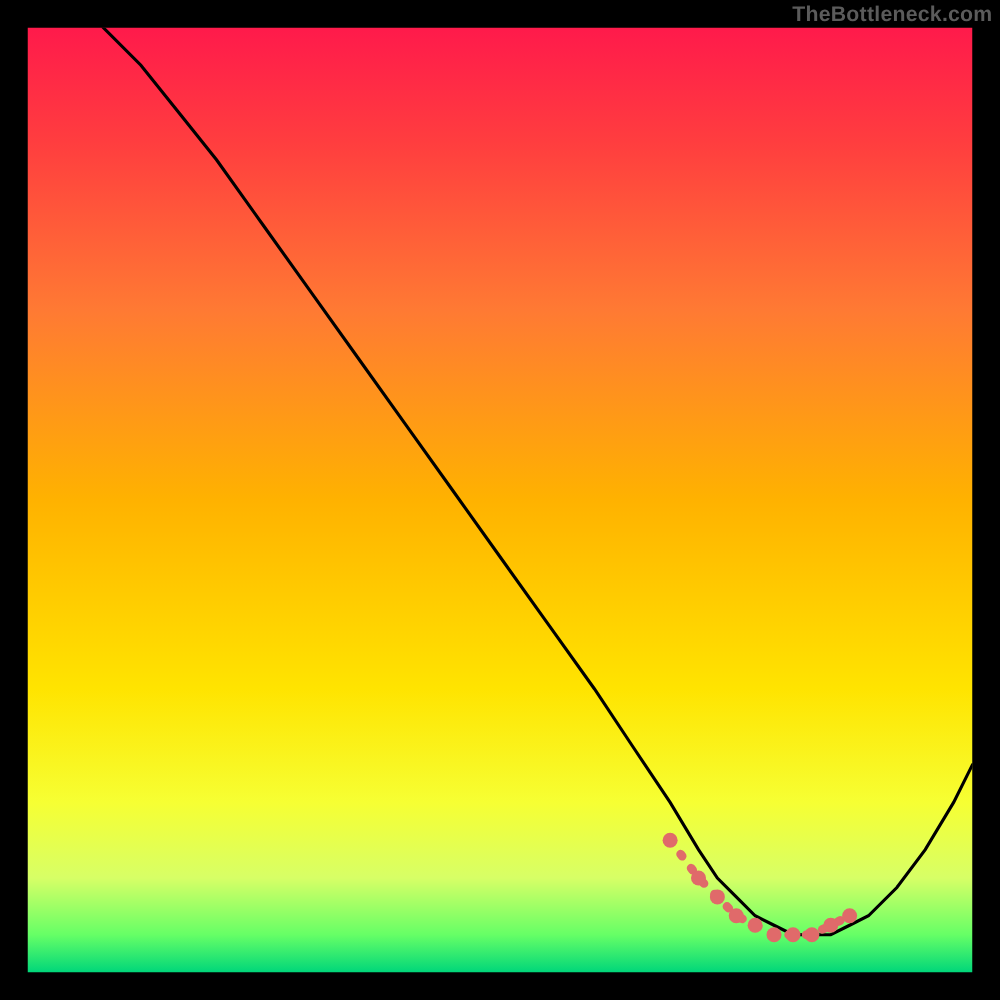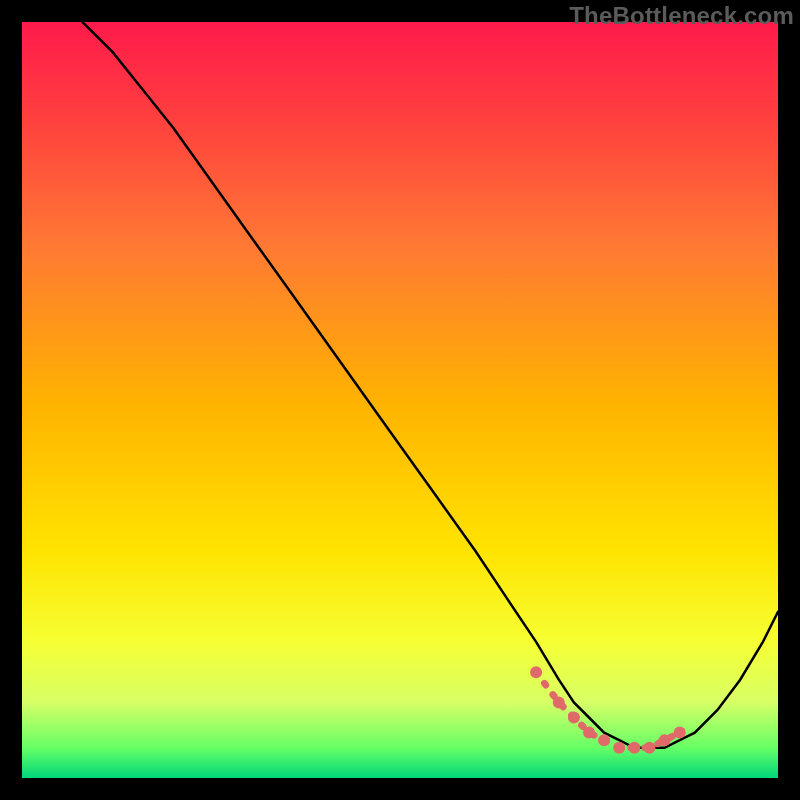--- a/index.html
+++ b/index.html
@@ -12,21 +12,21 @@
   }
   .plot {
     position: absolute;
     left: 22px; top: 22px;
     width: 756px; height: 756px;
   }
   .watermark {
     position: absolute;
     top: 2px; right: 6px;
     color: #5b5b5b;
-    font-size: 24px;
+    font-size: 17px;
     font-weight: 600;
     letter-spacing: 0.2px;
     z-index: 5;
   }
   svg { display: block; }
 </style>
 </head>
 <body>
 <div class="frame">
   <div class="watermark">TheBottleneck.com</div>

